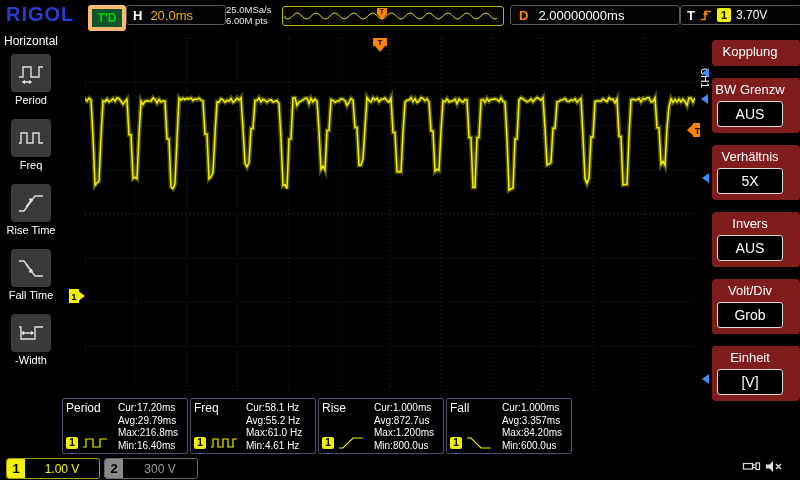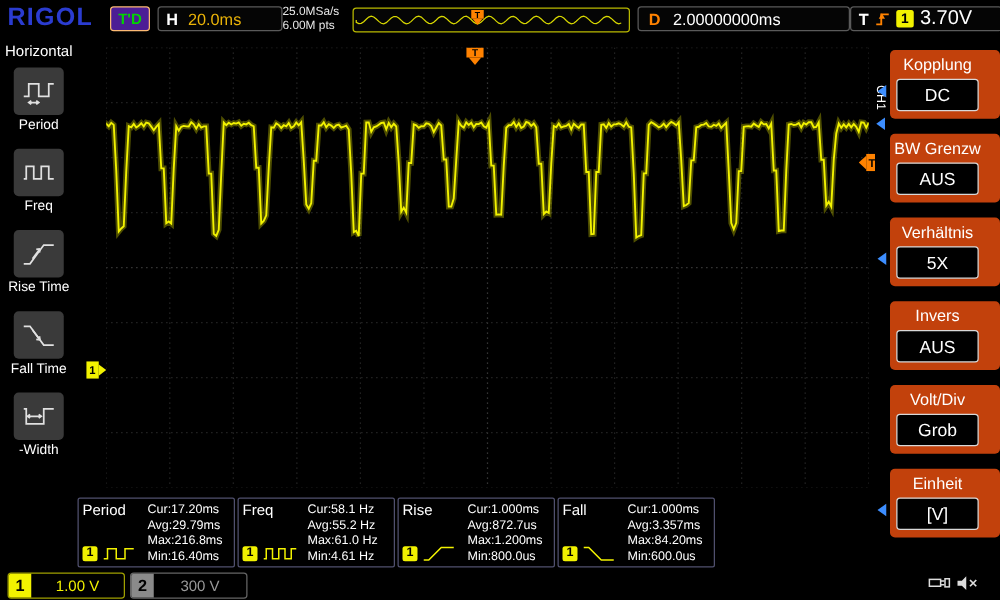--- a/index.html
+++ b/index.html
@@ -1,38 +1,38 @@
 <!DOCTYPE html>
 <html><head>
 <meta charset="utf-8">
 <style>
   html,body{margin:0;padding:0;background:#111;}
   #screen{position:relative;width:800px;height:480px;background:#000;overflow:hidden;
           font-family:"Liberation Sans",sans-serif;color:#fff;}
   
   #topbar{position:absolute;left:0;top:0;width:711px;height:30px;background:#000;}
   .logo{position:absolute;left:6px;top:3px;font-size:20px;font-weight:bold;letter-spacing:1px;color:#2b3cd0;}
-  .badge-td{position:absolute;left:88px;top:5px;width:30px;height:18px;border:1px solid #fdba74;border-radius:3px;
-            color:#00d500;font-weight:bold;font-size:12px;text-align:center;line-height:18px;background:#4c1d95;}
+  .badge-td{position:absolute;left:88px;top:5px;width:30px;height:18px;border:4px solid #fdba74;border-radius:3px;
+            color:#00d500;font-weight:bold;font-size:12px;text-align:center;line-height:18px;background:#14532d;}
   .h-box{position:absolute;left:126px;top:5px;width:92px;height:18px;border:1px solid #5a5a5a;border-radius:3px;
          display:flex;align-items:center;gap:8px;padding-left:6px;background:#050505;}
   .h-label{font-weight:bold;font-size:13px;color:#fff;}
   .h-value{font-size:13px;color:#eab308;}
   .acq{position:absolute;left:226px;top:4px;font-size:9.5px;line-height:11px;color:#e8e8e8;}
   .posbar{position:absolute;left:282px;top:6px;width:220px;height:18px;border:1px solid #b9b900;border-radius:3px;background:#050505;}
   .d-box{position:absolute;left:510px;top:5px;width:160px;height:18px;border:1px solid #5a5a5a;border-radius:3px;
          display:flex;align-items:center;gap:10px;padding-left:8px;background:#050505;}
   .d-label{color:#ff8200;font-weight:bold;font-size:13px;}
   .d-value{font-size:13px;color:#fff;}
   .t-box{position:absolute;left:680px;top:5px;width:114px;height:18px;border:1px solid #5a5a5a;border-radius:3px;
          display:flex;align-items:center;gap:5px;padding-left:6px;background:#050505;}
   .t-label{font-weight:bold;font-size:13px;color:#fff;}
   .t-chbadge{width:14px;height:14px;background:#f2f200;color:#000;font-weight:bold;font-size:11px;
              text-align:center;line-height:14px;border-radius:2px;}
-  .t-level{font-size:16px;color:#fff;}
+  .t-level{font-size:12px;color:#fff;}
   
   #leftmenu{position:absolute;left:0;top:30px;width:62px;height:426px;background:#000;text-align:center;}
   .lm-title{font-size:12px;color:#fff;margin:4px 0 6px 0;}
   .lm-item{margin-bottom:13px;cursor:pointer;}
   .lm-iconbox{width:40px;height:38px;background:#3a3a3a;border-radius:4px;margin:0 auto;
               display:flex;align-items:center;justify-content:center;}
   .lm-label{font-size:11px;color:#fff;margin-top:2px;line-height:12px;}
   
   #scope-svg{position:absolute;left:85px;top:38px;}
   .marker{position:absolute;}
@@ -60,21 +60,21 @@
   .ch2 .chscale{color:#9a9a9a;}
   .sysicon{position:absolute;top:3px;}
   #usb-icon{left:742px;} #spk-icon{left:764px;}
   
   #rightmenu{position:absolute;left:700px;top:30px;width:100px;height:426px;background:#000;}
   #menu-tab{position:absolute;left:-3px;top:38px;width:14px;text-align:center;cursor:pointer;}
   .tab-text{writing-mode:vertical-rl;font-size:10px;color:#fff;margin:0 auto;}
   .tab-arrow{width:0;height:0;border-top:5px solid transparent;border-bottom:5px solid transparent;
              border-right:7px solid #3d8eff;margin:6px auto 0 auto;}
   .menu-items{position:absolute;left:12px;top:10px;width:88px;display:flex;flex-direction:column;gap:12px;}
-  .menu-item{position:relative;background:#c2410c;border-radius:4px;padding:3px 12px 6px 0;cursor:pointer;}
+  .menu-item{position:relative;background:#7f1d1d;border-radius:4px;padding:3px 12px 6px 0;cursor:pointer;}
   .mi-label{font-size:13px;color:#fff;text-align:center;height:17px;line-height:17px;}
   .mi-value{margin:3px 5px 0 5px;height:24px;background:#000;border:1px solid #d8d8d8;border-radius:3px;
             color:#fff;font-size:14px;text-align:center;line-height:24px;}
   .mi-arrow{position:absolute;left:-10px;top:28px;width:0;height:0;border-top:5px solid transparent;
             border-bottom:5px solid transparent;border-right:7px solid #3d8eff;}
   svg{display:block;}
 </style>
 </head>
 <body>
 
@@ -335,21 +335,20 @@
   </footer>
 
   <aside id="rightmenu">
     <div id="menu-tab">
       <div class="tab-text">CH1</div>
       <div class="tab-arrow"></div>
     </div>
     <div class="menu-items">
       <div class="menu-item">
         <div class="mi-label">Kopplung</div>
-        <div class="mi-value">DC</div>
         <div class="mi-arrow"></div>
       </div>
       <div class="menu-item">
         <div class="mi-label">BW Grenzw</div>
         <div class="mi-value">AUS</div>
 
       </div>
       <div class="menu-item">
         <div class="mi-label">Verhältnis</div>
         <div class="mi-value">5X</div>

